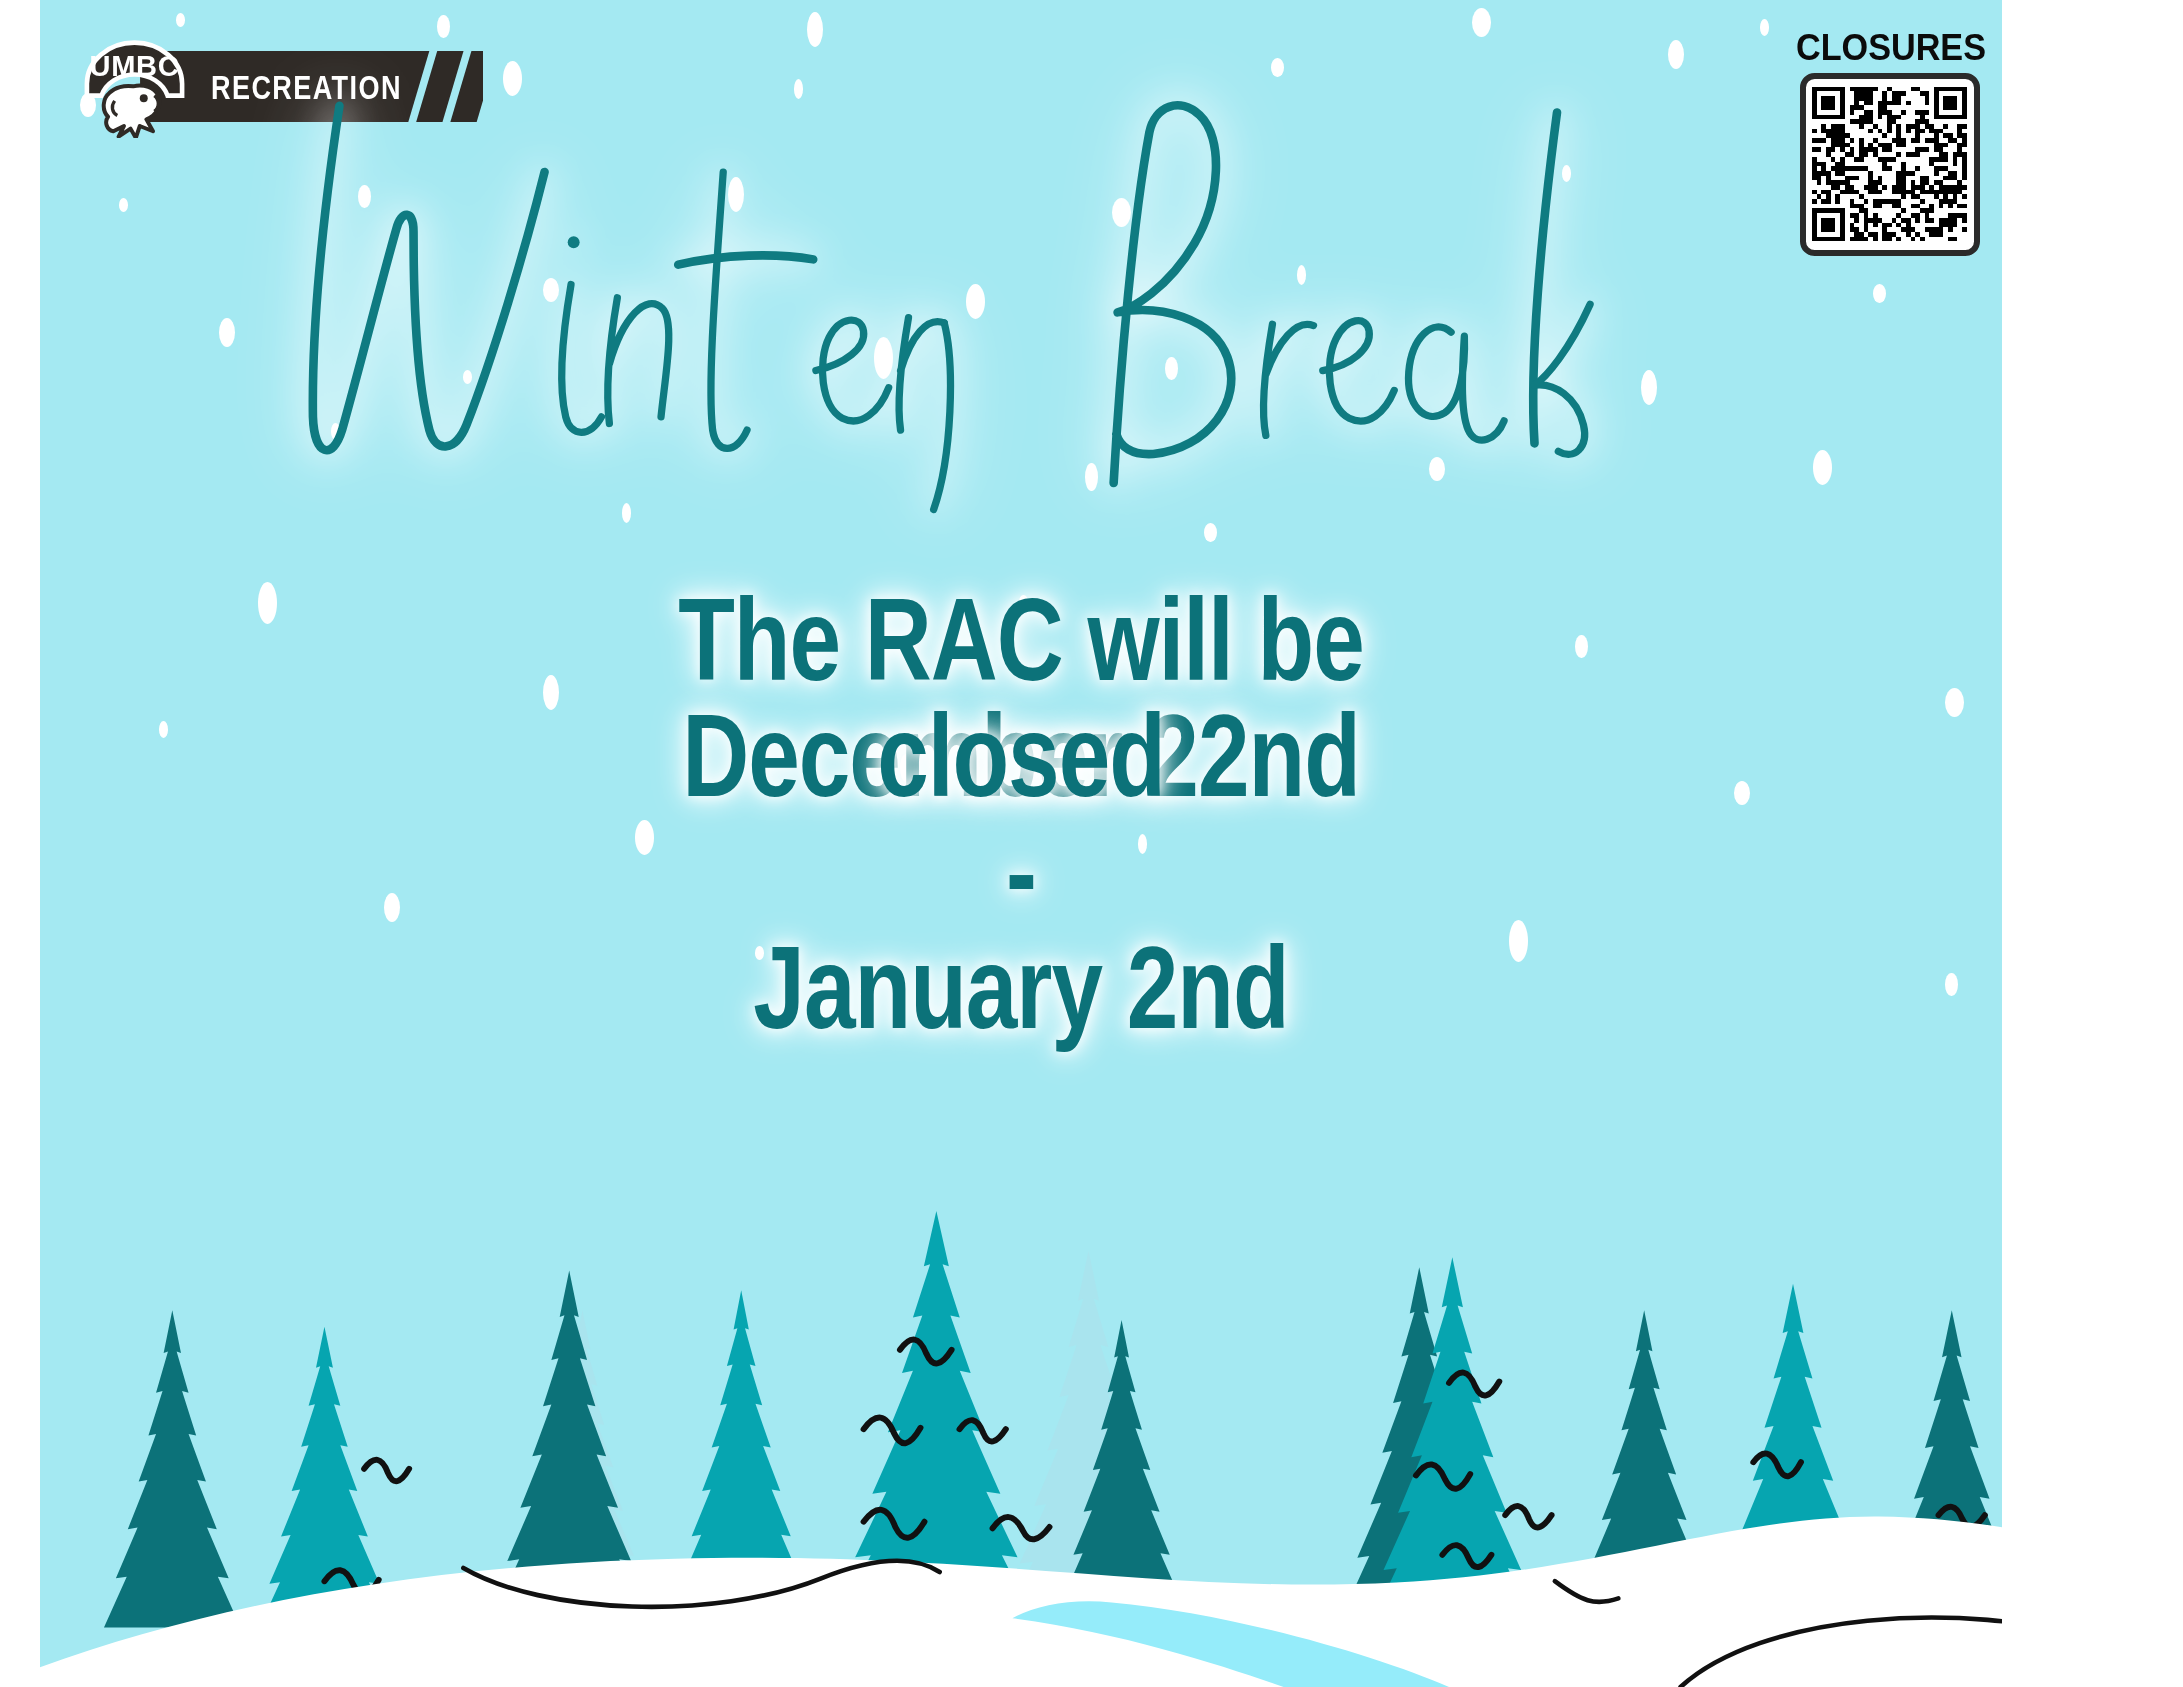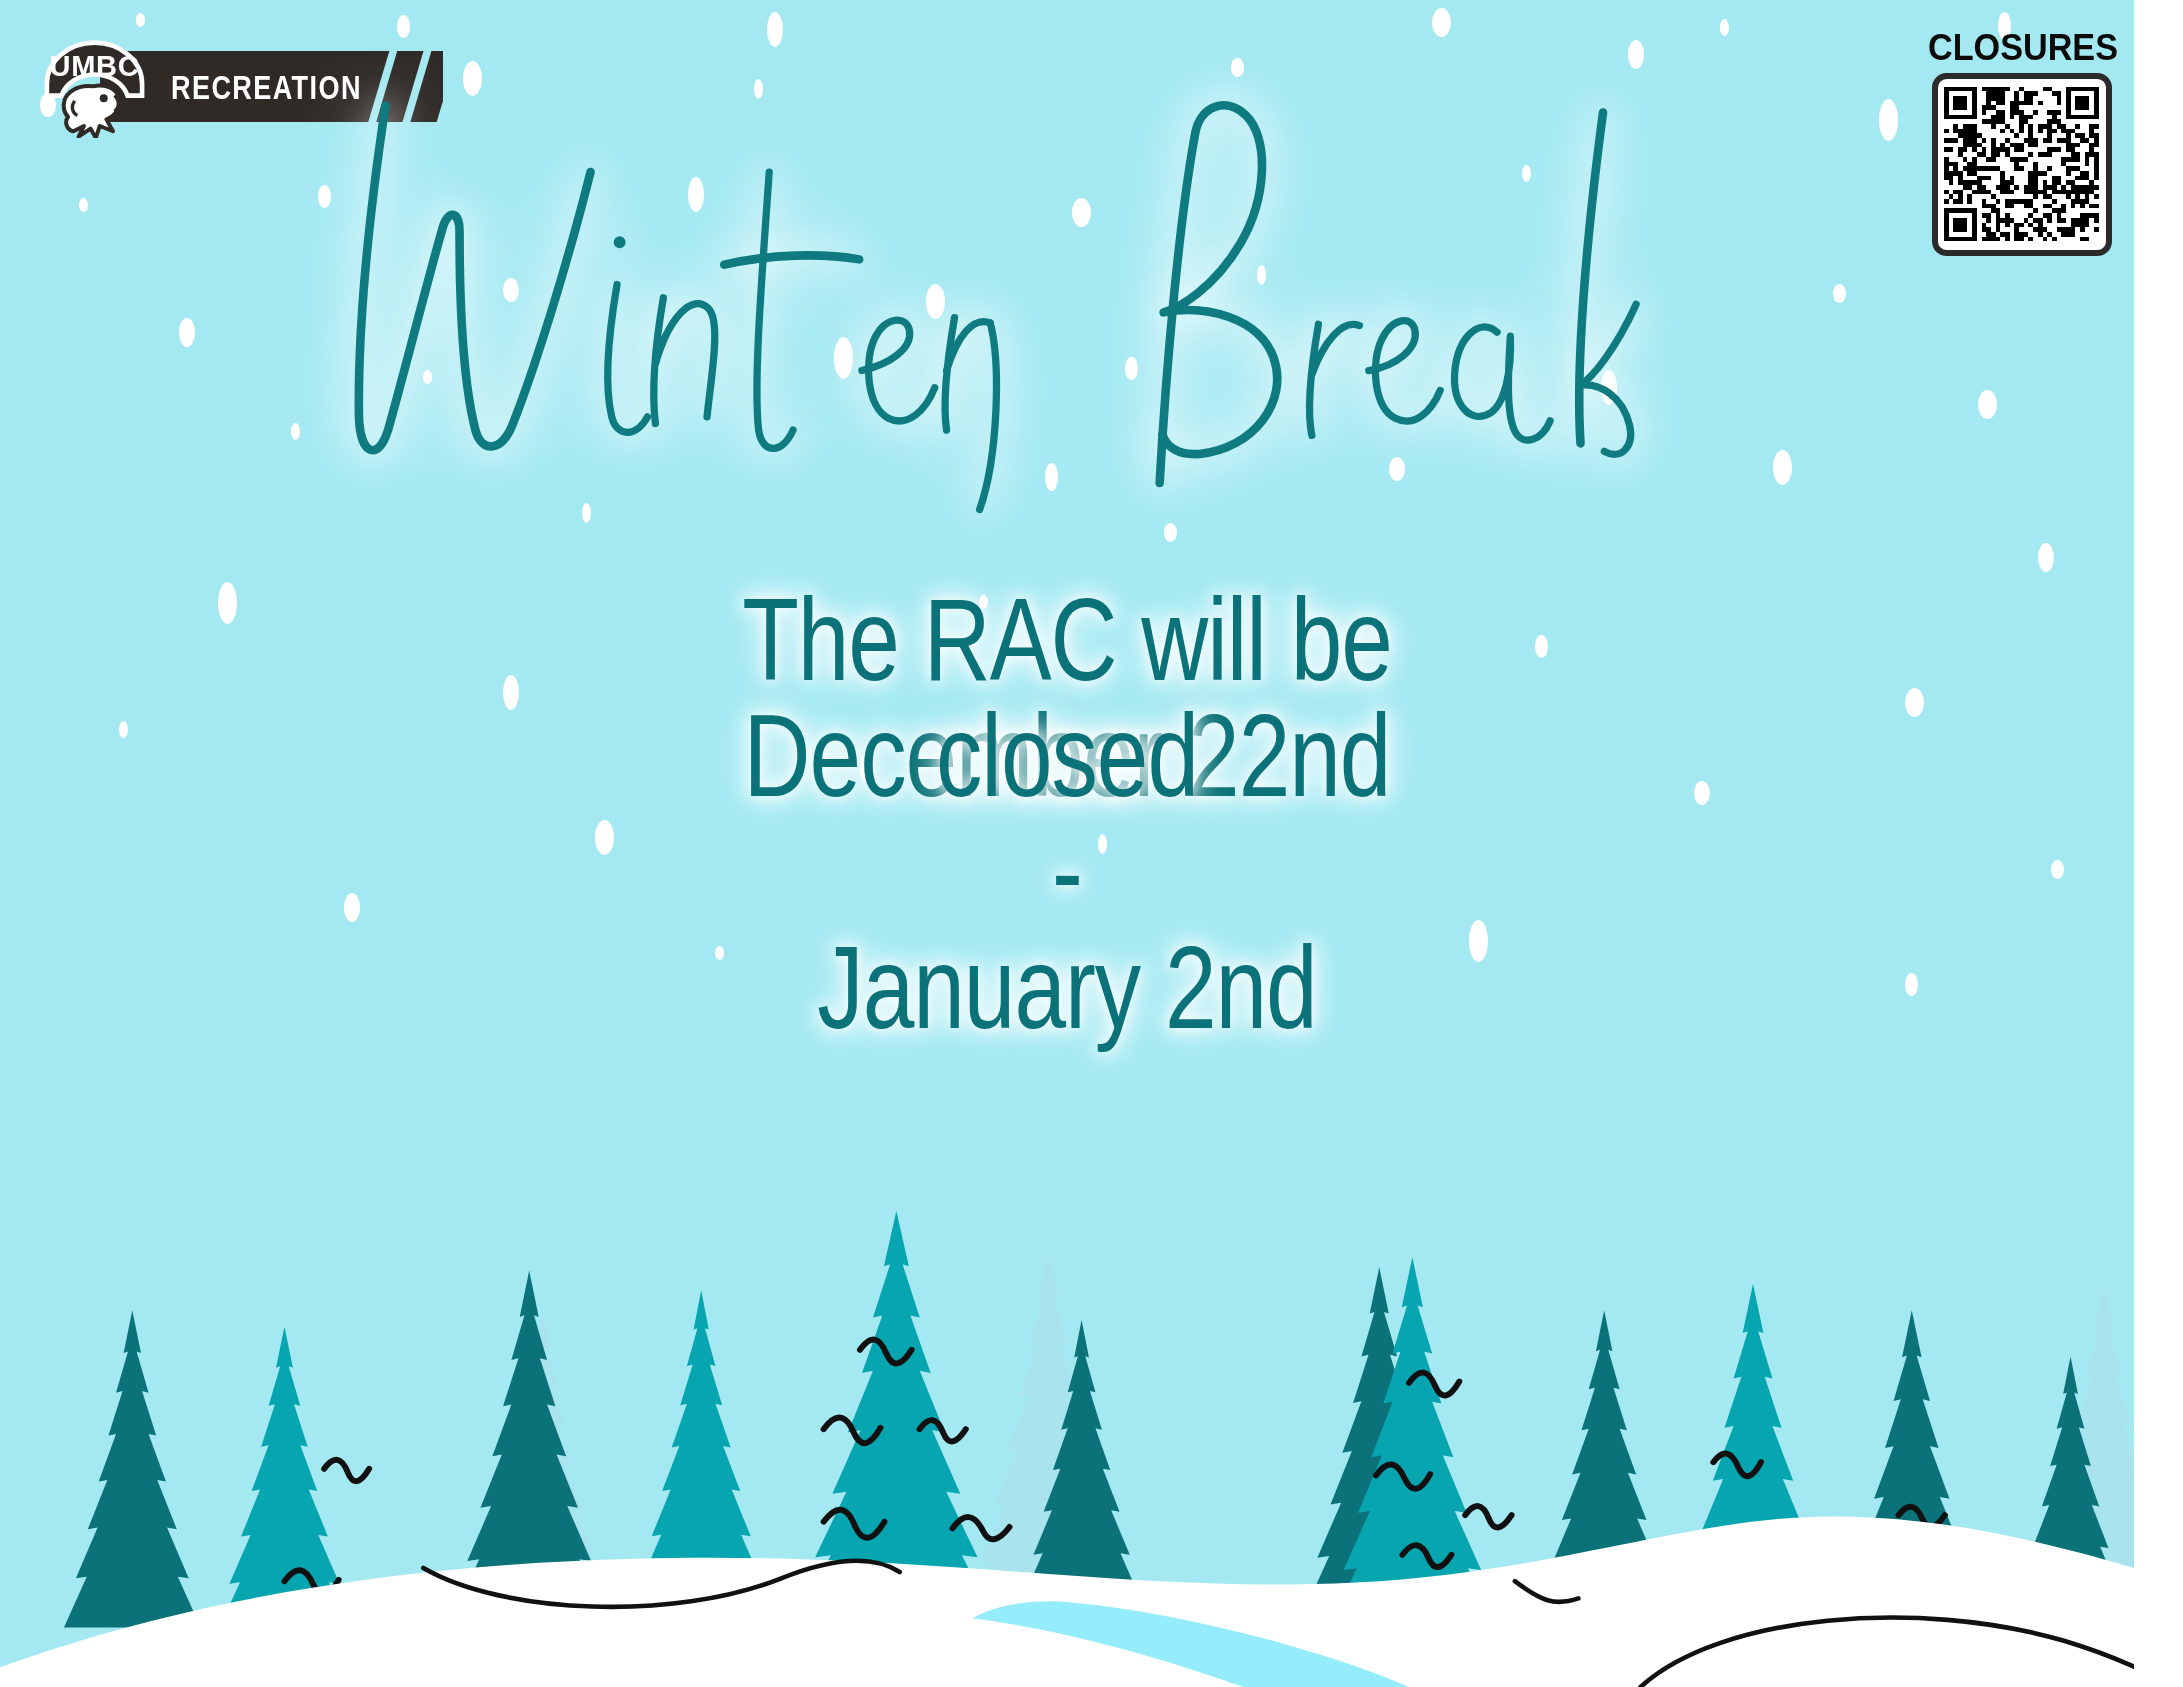--- a/index.html
+++ b/index.html
@@ -2,25 +2,26 @@
 <html style="font-size:10.6px"><head>
 <meta charset="utf-8">
 <style>
   html, body {
     margin: 0;
     padding: 0;
     background: #ffffff;
   }
   #poster {
     position: relative;
-    width: 2134px;
+    width: 1962px;
     height: 1687px;
     overflow: hidden;
     background: #a4e9f2;
     font-family: "Liberation Sans", sans-serif;
+    margin-left: 40px;
   }
 
   
   .sky {
     position: absolute;
     inset: 0;
     background: #a4e9f2;
   }
 
   
@@ -127,21 +128,21 @@
 
   
   .body-copy {
     position: absolute;
     left: 0;
     right: 0;
     top: 582px;
     text-align: center;
     color: #0c7279;
     font-family: "Liberation Sans", sans-serif;
-    font-weight: 400;
+    font-weight: 700;
     font-size: 116px;
     line-height: 1.0;
     letter-spacing: -1.3px;
     text-shadow:
        0 0 14.6px #ffffff,
        0 0 29px #ffffff,
        0 0 42px rgba(255,255,255,0.85);
   }
   .body-copy .ln {
     display: block;

